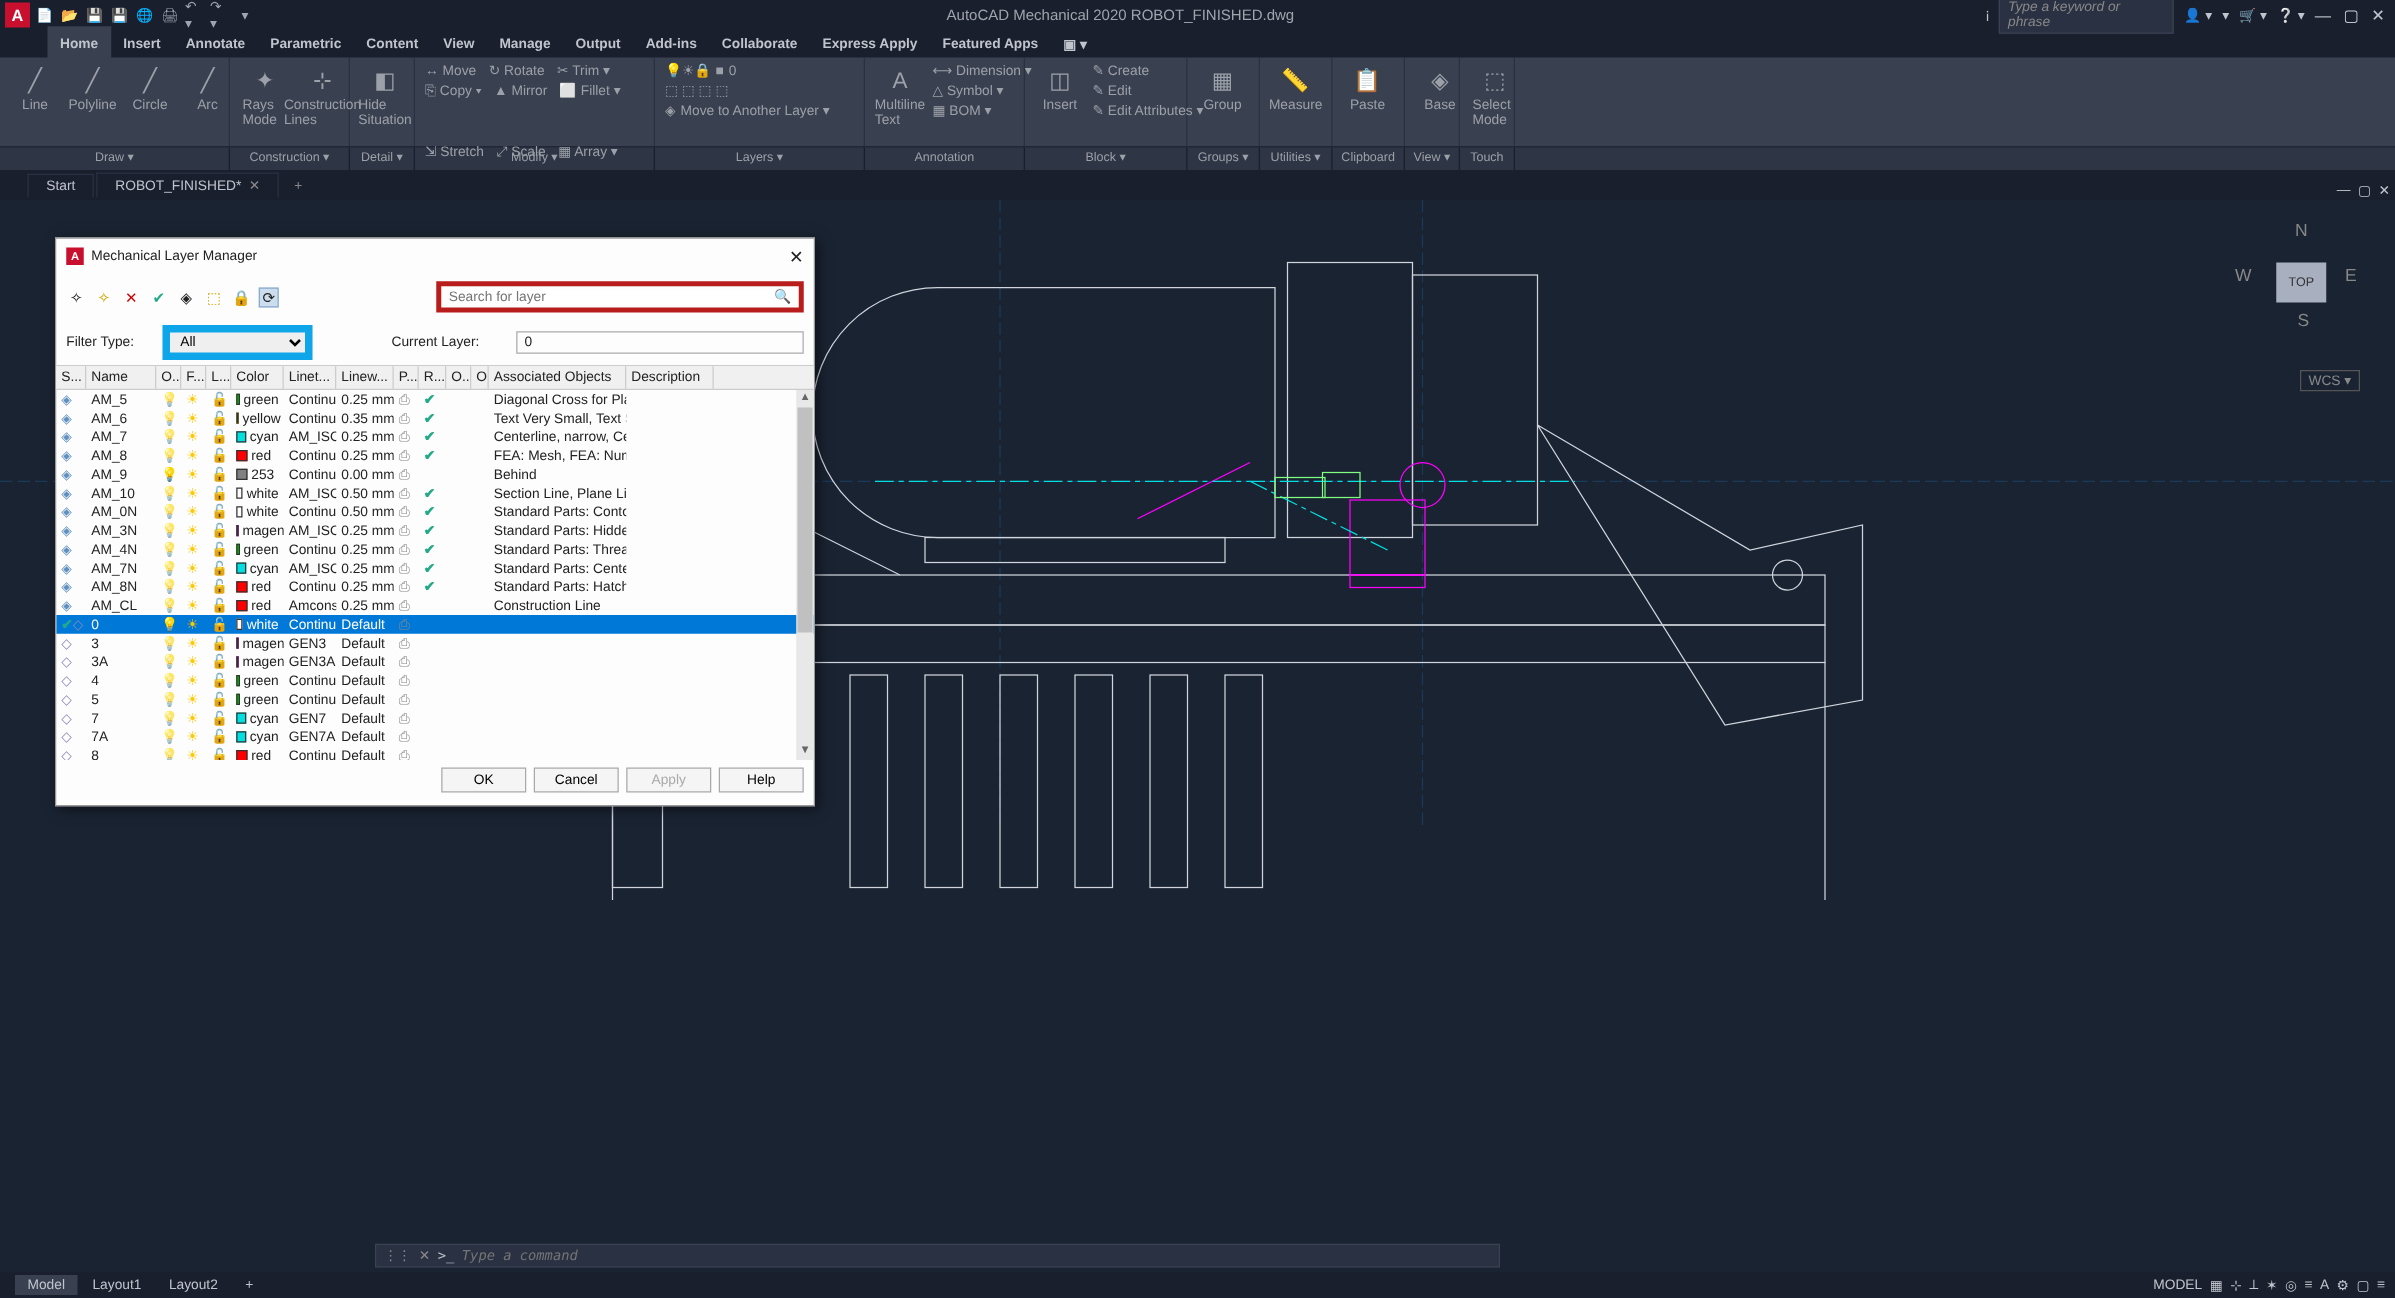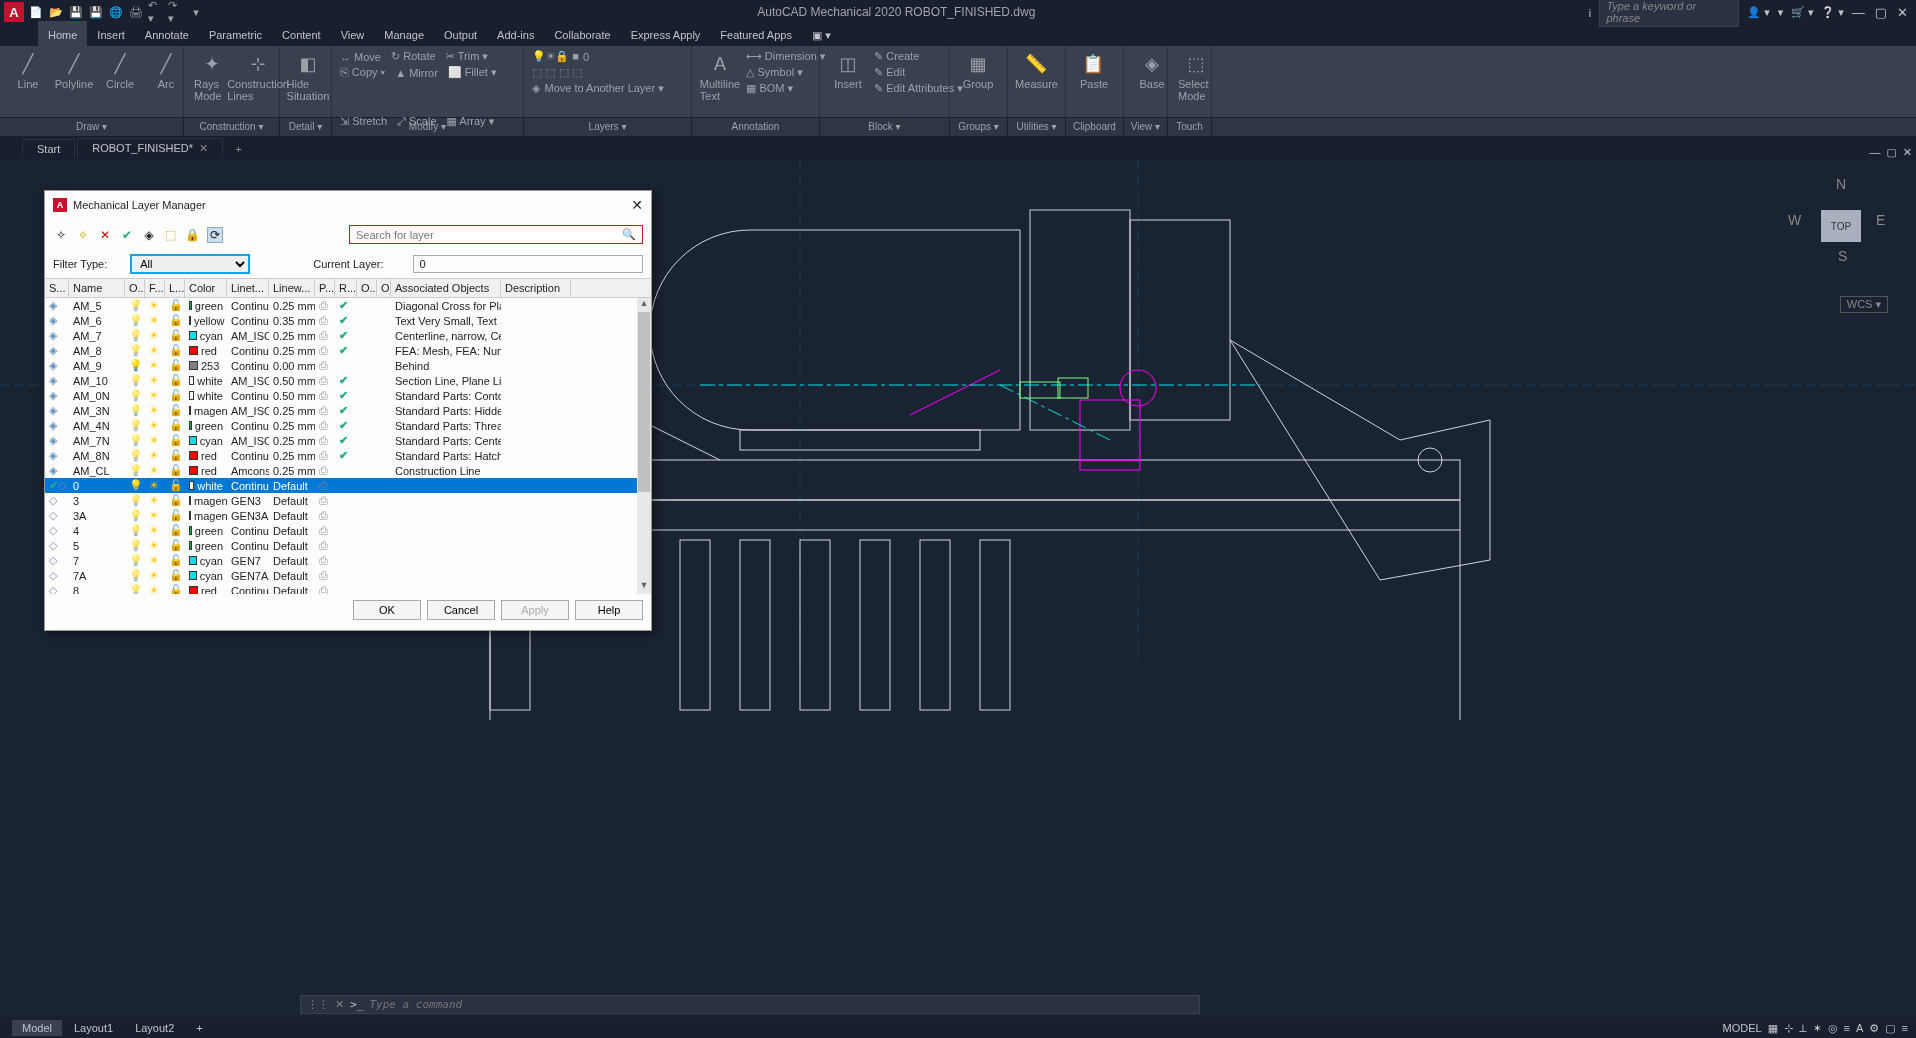--- a/index.html
+++ b/index.html
@@ -7,21 +7,21 @@
 .titlebar { height:24px; background:#1a1f2e; display:flex; align-items:center; padding:0 4px; }
 .app-logo { width:20px; height:20px; background:#c8102e; display:flex; align-items:center; justify-content:center; color:#fff; font-weight:bold; font-size:13px; margin-right:4px; }
 .qat { display:flex; gap:4px; }
 .qat-btn { width:16px; height:16px; display:flex; align-items:center; justify-content:center; color:#a0a4ac; cursor:pointer; }
 .title-center { flex:1; text-align:center; color:#a0a4ac; font-size:12px; }
 .title-right { display:flex; align-items:center; gap:8px; padding-right:4px; }
 .search-box { background:#2a3142; border:1px solid #3a4152; padding:2px 6px; width:140px; color:#888; font-style:italic; }
 .win-controls { display:flex; gap:10px; color:#c0c4cc; }
 .win-controls span { cursor:pointer; font-size:13px; }
 .menubar { height:22px; background:#1a1f2e; display:flex; align-items:center; padding-left:38px; }
-.menu-tab { padding:8px 10px; color:#c0c4cc; cursor:pointer; }
+.menu-tab { padding:8px 10px; color:#c0c4cc; cursor:pointer;font-weight:bold; }
 .menu-tab.active { background:#394050; }
 .ribbon { height:72px; background:#394050; display:flex; border-bottom:1px solid #1a1f2e; }
 .ribbon-panel { border-right:1px solid #2a3142; padding:4px 8px; display:flex; flex-direction:column; justify-content:space-between; }
 .ribbon-panel-content { display:flex; gap:6px; align-items:flex-start; flex:1; }
 .ribbon-big-btn { display:flex; flex-direction:column; align-items:center; gap:2px; padding:2px; color:#9ca0a8; cursor:pointer; min-width:40px; }
 .ribbon-big-btn .ico { width:24px; height:24px; display:flex; align-items:center; justify-content:center; font-size:18px; }
 .ribbon-small-row { display:flex; align-items:center; gap:4px; color:#9ca0a8; white-space:nowrap; margin-bottom:2px; cursor:pointer; }
 .ribbon-col { display:flex; flex-direction:column; gap:1px; }
 .ribbon-label-bar { height:18px; background:#2e3544; display:flex; }
 .ribbon-label-item { border-right:1px solid #1a1f2e; text-align:center; color:#9ca0a8; font-size:10px; line-height:18px; cursor:pointer; }
@@ -53,24 +53,24 @@
 
 .dialog { position:absolute; top:190px; left:44px; width:608px; background:#fdfdfd; border:1px solid #999; box-shadow:2px 2px 10px rgba(0,0,0,0.5); color:#222; }
 .dialog-titlebar { height:28px; display:flex; align-items:center; padding:0 8px; }
 .dialog-titlebar .logo { width:14px; height:14px; background:#c8102e; margin-right:6px; display:flex; align-items:center; justify-content:center; color:#fff; font-size:9px; font-weight:bold; }
 .dialog-titlebar .title { flex:1; }
 .dialog-titlebar .close { cursor:pointer; font-size:14px; }
 .dialog-toolbar { display:flex; align-items:center; padding:6px 8px; }
 .dialog-toolbar .left { display:flex; gap:6px; }
 .dialog-toolbar .tbtn { width:16px; height:16px; display:flex; align-items:center; justify-content:center; cursor:pointer; font-size:12px; }
 .dialog-toolbar .active { background:#cde; border:1px solid #8ac; }
-.dialog-search { margin-left:auto; width:294px; border:1px solid #b91c1c; padding:2px 6px; display:flex; align-items:center; }
+.dialog-search { margin-left:auto; width:294px; border:4px solid #b91c1c; padding:2px 6px; display:flex; align-items:center; }
 .dialog-search input { flex:1; border:none; outline:none; color:#888; }
 .dialog-filter { display:flex; align-items:center; gap:23px; padding:4px 8px; }
-.dialog-filter select { width:120px; border:2px solid #0ea5e9; padding:1px 4px; }
+.dialog-filter select { width:120px; border:6px solid #0ea5e9; padding:1px 4px; }
 .dialog-filter .curlayer { flex:1; border:1px solid #aaa; padding:2px 6px; margin-left:6px; }
 .layer-table { border-top:1px solid #ccc; }
 .layer-header { display:flex; background:#f0f0f0; border-bottom:1px solid #ccc; }
 .layer-header div { padding:3px 4px; border-right:1px solid #ccc; overflow:hidden; white-space:nowrap; }
 .layer-body { height:296px; overflow:hidden; position:relative; }
 .layer-row { display:flex; align-items:center; height:15px; }
 .layer-row.selected { background:#0078d7; color:#fff; }
 .layer-row div { padding:1px 4px; overflow:hidden; white-space:nowrap; display:flex; align-items:center; }
 .col-s { width:24px; }
 .col-name { width:56px; }

